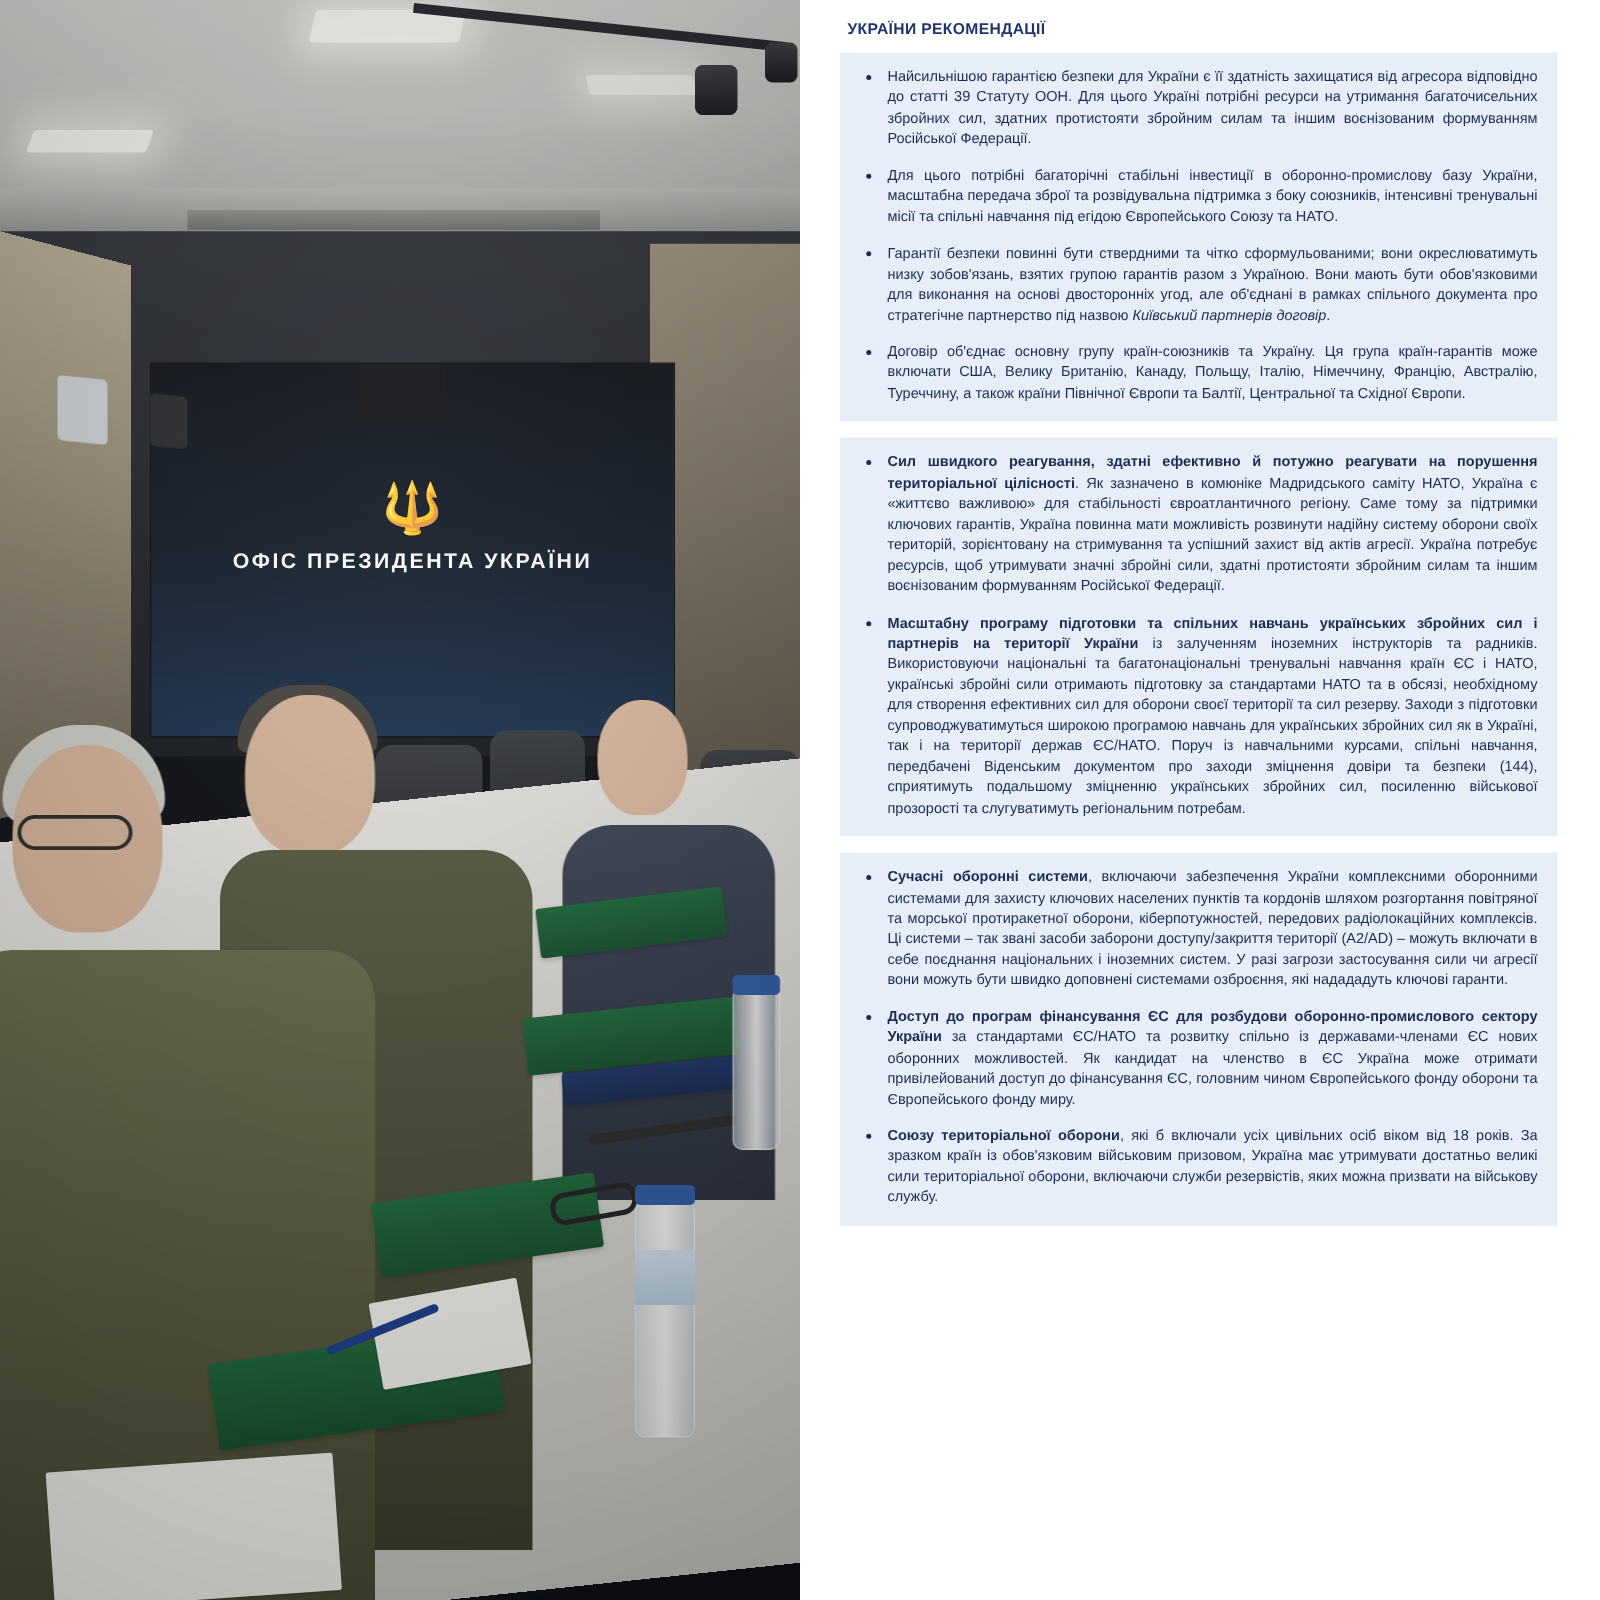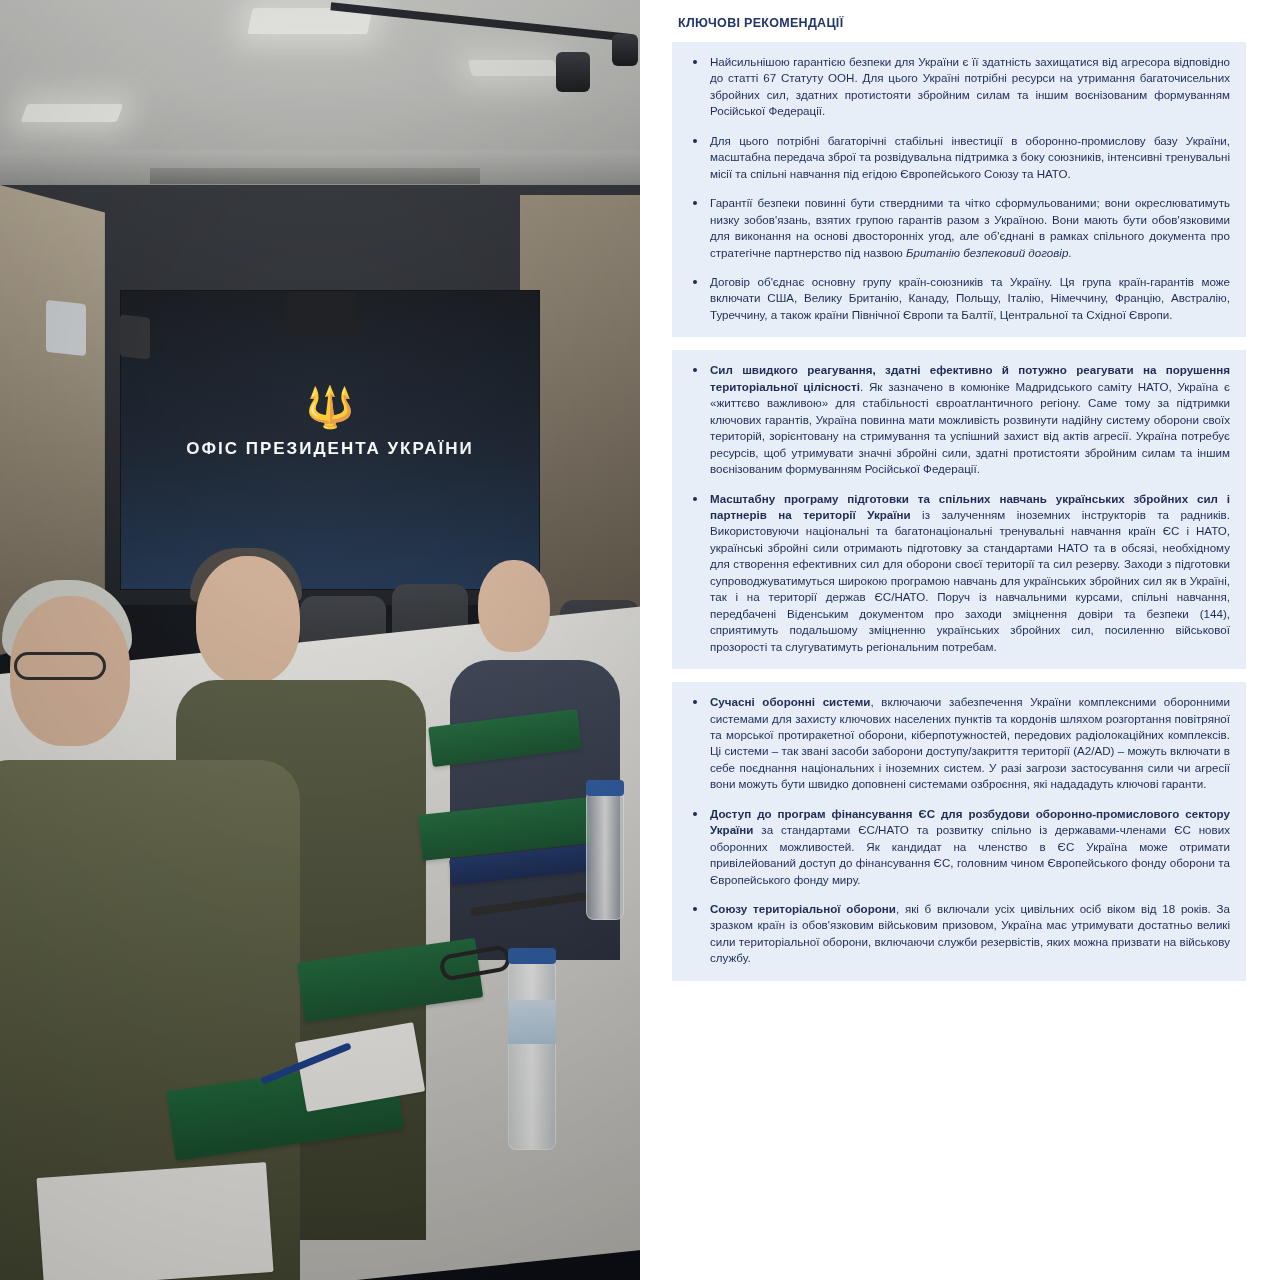--- a/index.html
+++ b/index.html
@@ -286,27 +286,27 @@
     <div class="bottle b1"></div>
     <div class="bcap bcap1"></div>
     <div class="bottle b2"></div>
     <div class="bcap bcap2"></div>
     <div class="label1"></div>
 
     <div class="shade"></div>
   </div>
 
   <div class="doc">
-    <div class="doc-heading">КЛЮЧОВІ РЕКОМЕНДАЦІЇ</div>
+    <div class="doc-heading">УКРАЇНИ РЕКОМЕНДАЦІЇ</div>
 
     <div class="block">
       <ul class="bullets">
-        <li><span>Найсильнішою гарантією безпеки для України є її здатність захищатися від агресора відповідно до статті 67 Статуту ООН. Для цього Україні потрібні ресурси на утримання багаточисельних збройних сил, здатних протистояти збройним силам та іншим воєнізованим формуванням Російської Федерації.</span></li>
+        <li><span>Найсильнішою гарантією безпеки для України є її здатність захищатися від агресора відповідно до статті 39 Статуту ООН. Для цього Україні потрібні ресурси на утримання багаточисельних збройних сил, здатних протистояти збройним силам та іншим воєнізованим формуванням Російської Федерації.</span></li>
         <li><span>Для цього потрібні багаторічні стабільні інвестиції в оборонно-промислову базу України, масштабна передача зброї та розвідувальна підтримка з боку союзників, інтенсивні тренувальні місії та спільні навчання під егідою Європейського Союзу та НАТО.</span></li>
-        <li><span>Гарантії безпеки повинні бути ствердними та чітко сформульованими; вони окреслюватимуть низку зобов'язань, взятих групою гарантів разом з Україною. Вони мають бути обов'язковими для виконання на основі двосторонніх угод, але об'єднані в рамках спільного документа про стратегічне партнерство під назвою <span class="i">Британію безпековий договір</span>.</span></li>
+        <li><span>Гарантії безпеки повинні бути ствердними та чітко сформульованими; вони окреслюватимуть низку зобов'язань, взятих групою гарантів разом з Україною. Вони мають бути обов'язковими для виконання на основі двосторонніх угод, але об'єднані в рамках спільного документа про стратегічне партнерство під назвою <span class="i">Київський партнерів договір</span>.</span></li>
         <li><span>Договір об'єднає основну групу країн-союзників та Україну. Ця група країн-гарантів може включати США, Велику Британію, Канаду, Польщу, Італію, Німеччину, Францію, Австралію, Туреччину, а також країни Північної Європи та Балтії, Центральної та Східної Європи.</span></li>
       </ul>
     </div>
 
     <div class="block">
       <ul class="bullets">
         <li><span><span class="b">Сил швидкого реагування, здатні ефективно й потужно реагувати на порушення територіальної цілісності</span>. Як зазначено в комюніке Мадридського саміту НАТО, Україна є «життєво важливою» для стабільності євроатлантичного регіону. Саме тому за підтримки ключових гарантів, Україна повинна мати можливість розвинути надійну систему оборони своїх територій, зорієнтовану на стримування та успішний захист від актів агресії. Україна потребує ресурсів, щоб утримувати значні збройні сили, здатні протистояти збройним силам та іншим воєнізованим формуванням Російської Федерації.</span></li>
         <li><span><span class="b">Масштабну програму підготовки та спільних навчань українських збройних сил і партнерів на території України</span> із залученням іноземних інструкторів та радників. Використовуючи національні та багатонаціональні тренувальні навчання країн ЄС і НАТО, українські збройні сили отримають підготовку за стандартами НАТО та в обсязі, необхідному для створення ефективних сил для оборони своєї території та сил резерву. Заходи з підготовки супроводжуватимуться широкою програмою навчань для українських збройних сил як в Україні, так і на території держав ЄС/НАТО. Поруч із навчальними курсами, спільні навчання, передбачені Віденським документом про заходи зміцнення довіри та безпеки (144), сприятимуть подальшому зміцненню українських збройних сил, посиленню військової прозорості та слугуватимуть регіональним потребам.</span></li>
       </ul>
     </div>

